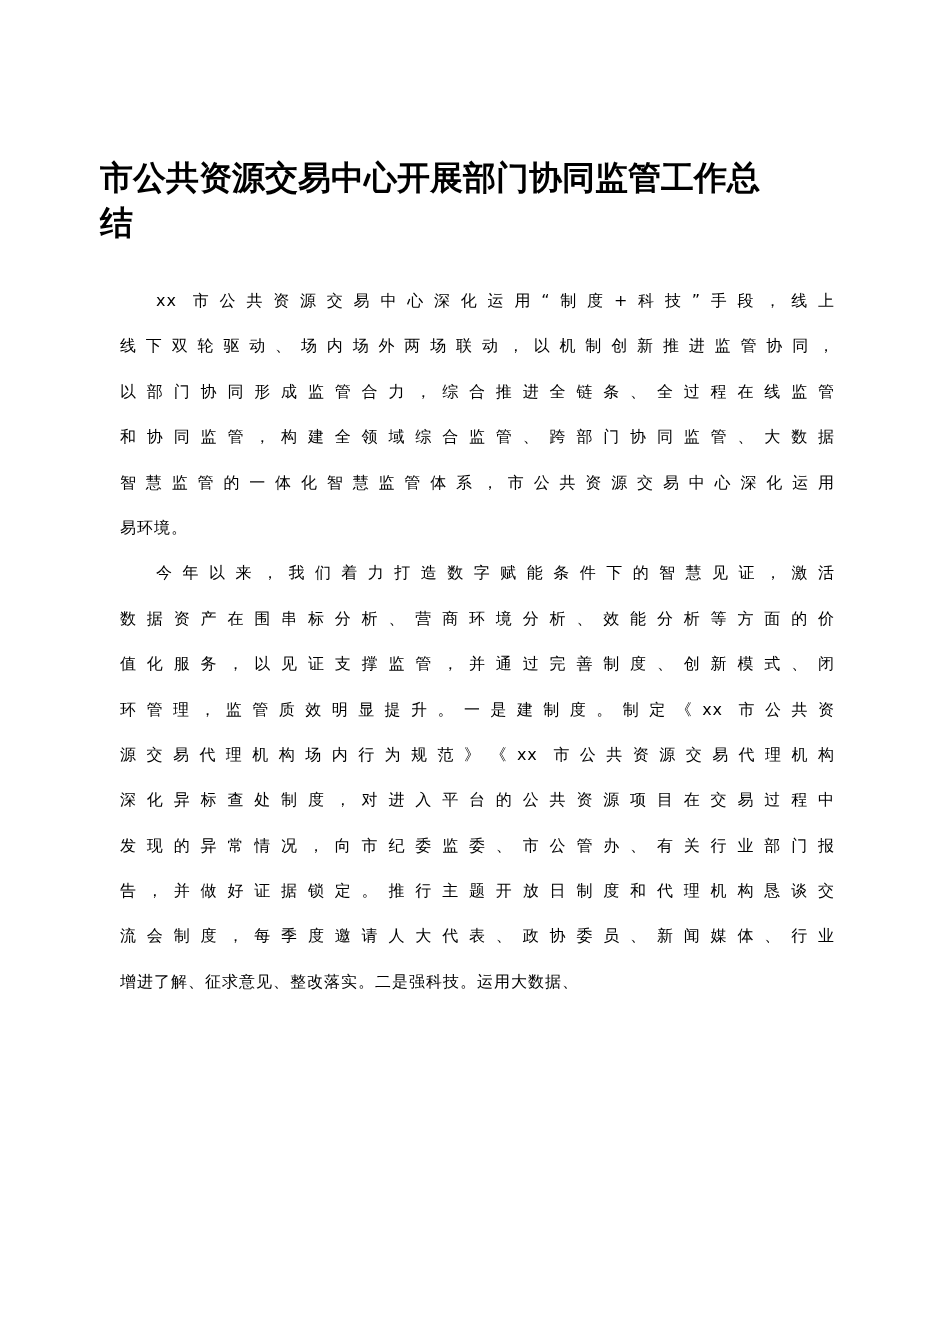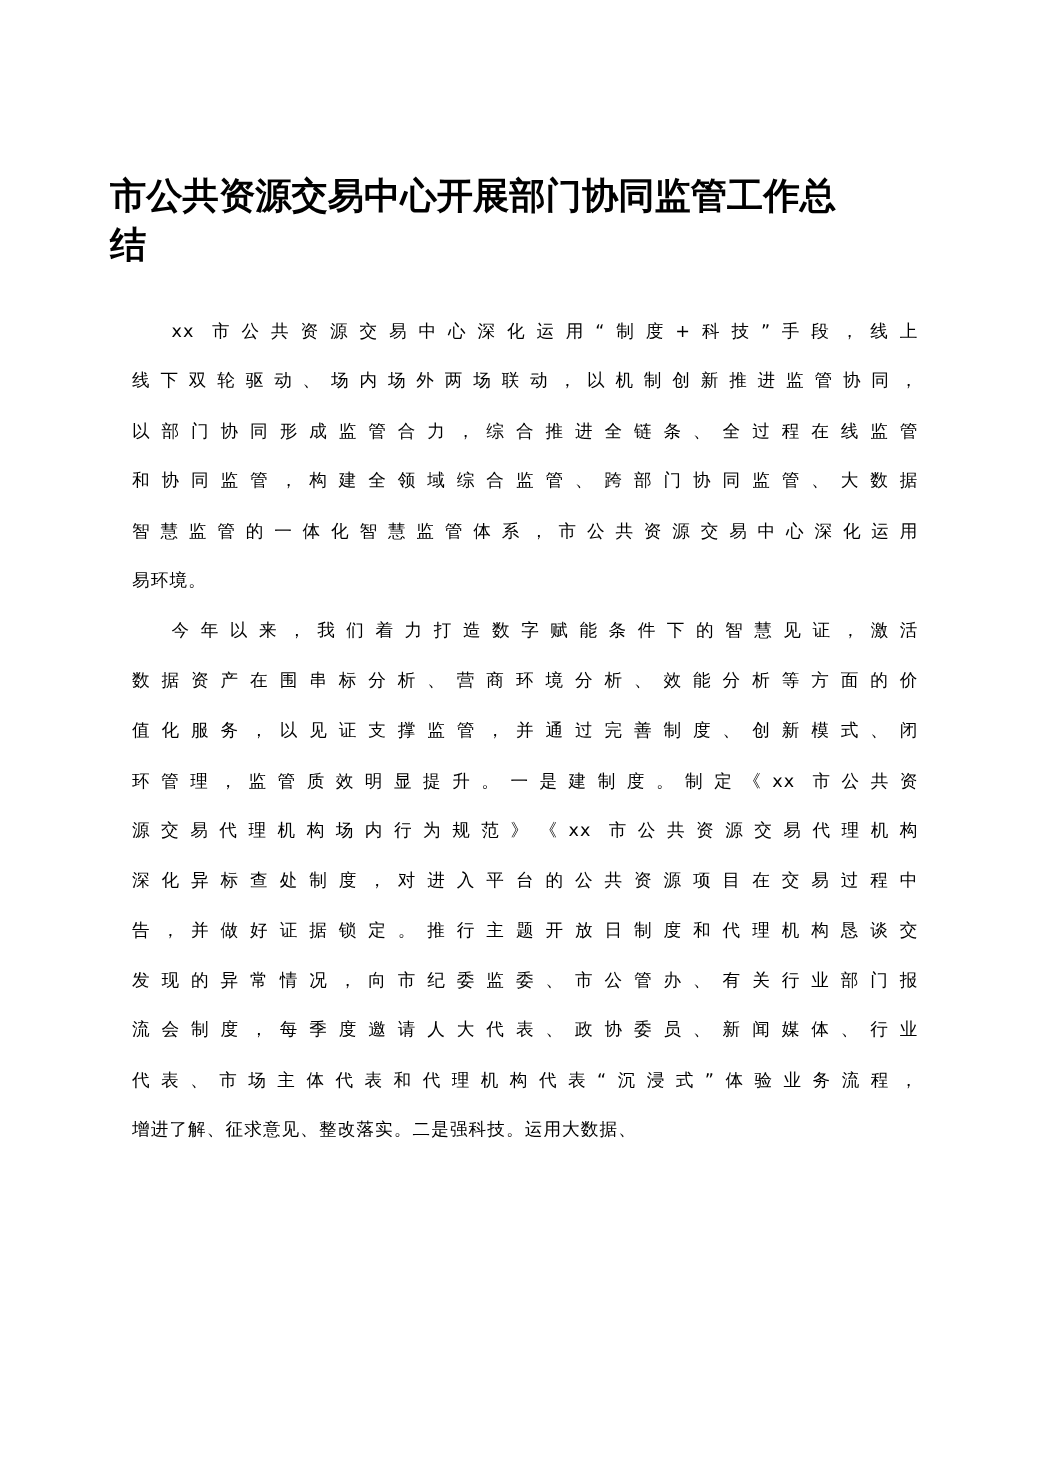--- a/index.html
+++ b/index.html
@@ -92,21 +92,20 @@
     </div>
 
 
     <div>
       <span class="line indent">今年以来，我们着力打造数字赋能条件下的智慧见证，激活</span>
       <span class="line">数据资产在围串标分析、营商环境分析、效能分析等方面的价</span>
       <span class="line">值化服务，以见证支撑监管，并通过完善制度、创新模式、闭</span>
       <span class="line">环管理，监管质效明显提升。一是建制度。制定《xx 市公共资</span>
       <span class="line">源交易代理机构场内行为规范》《xx 市公共资源交易代理机构</span>
       <span class="line">深化异标查处制度，对进入平台的公共资源项目在交易过程中</span>
+      <span class="line">发现的异常情况，向市纪委监委、市公管办、有关行业部门报</span>
       <span class="line">告，并做好证据锁定。推行主题开放日制度和代理机构恳谈交</span>
-      <span class="line">发现的异常情况，向市纪委监委、市公管办、有关行业部门报</span>
       <span class="line">流会制度，每季度邀请人大代表、政协委员、新闻媒体、行业</span>
-      <span class="line">代表、市场主体代表和代理机构代表“沉浸式”体验业务流程，</span>
       <span class="line last">增进了解、征求意见、整改落实。二是强科技。运用大数据、</span>
     </div>
   </div>
 
 </div>
 
 </body></html>

